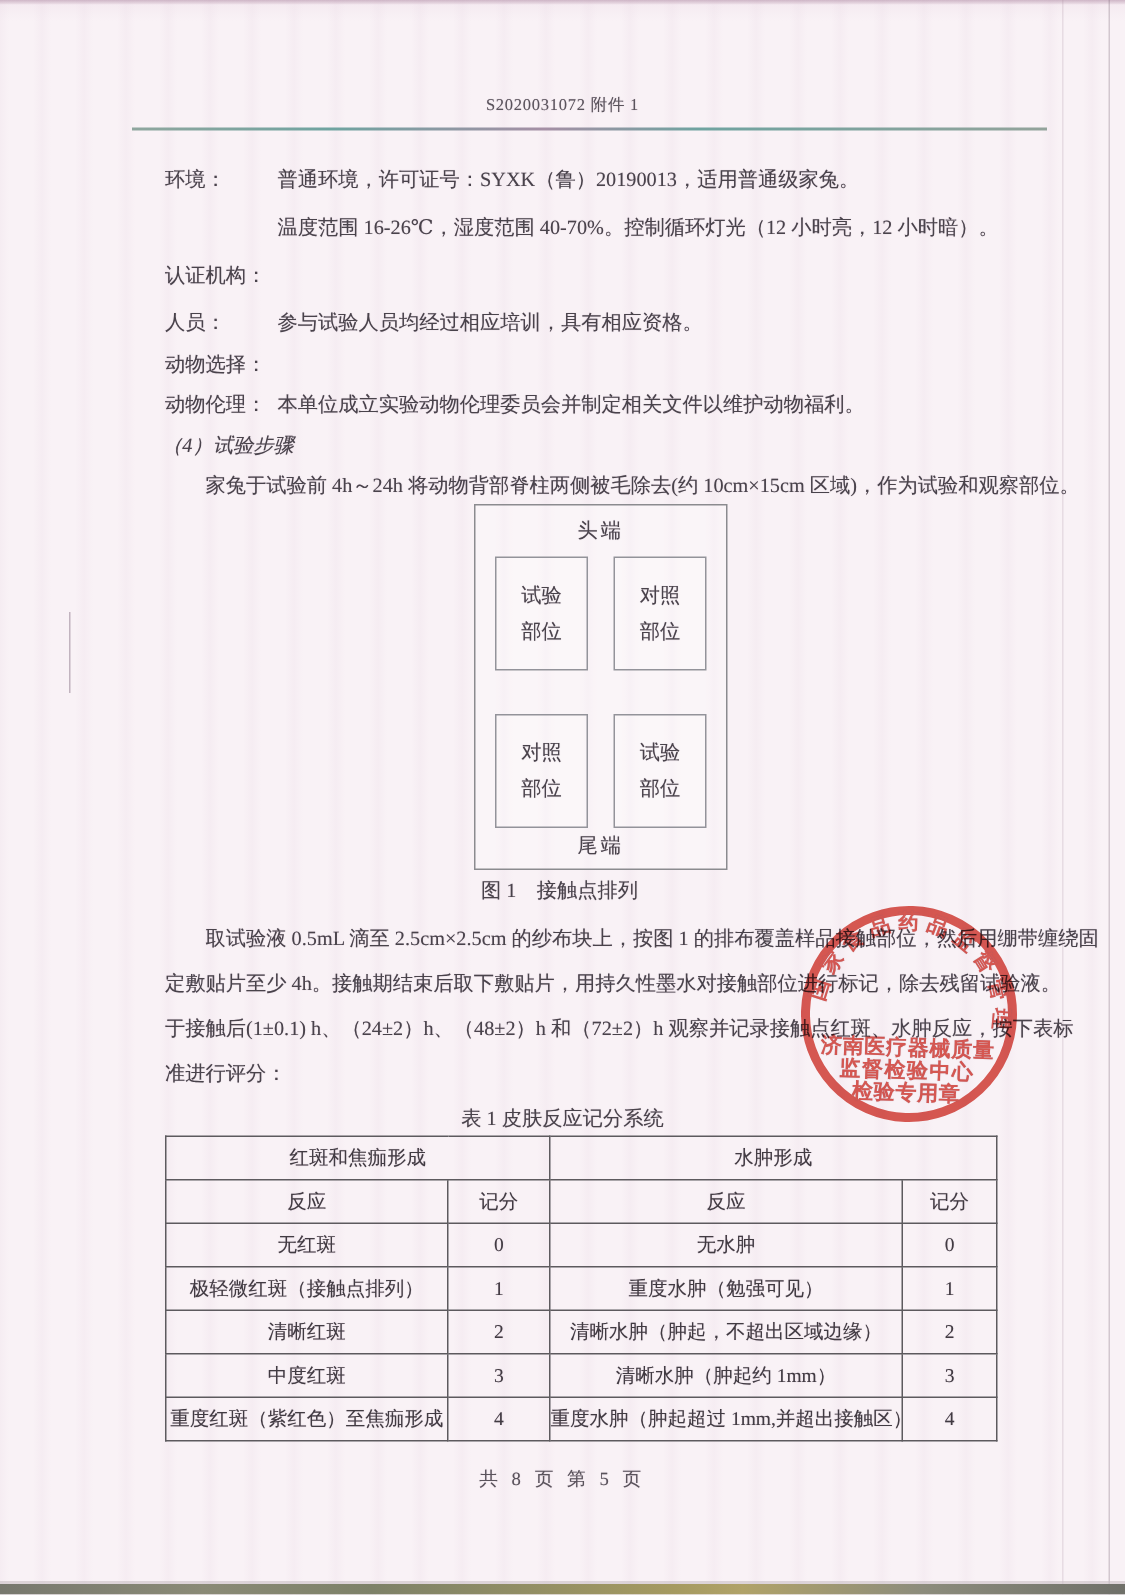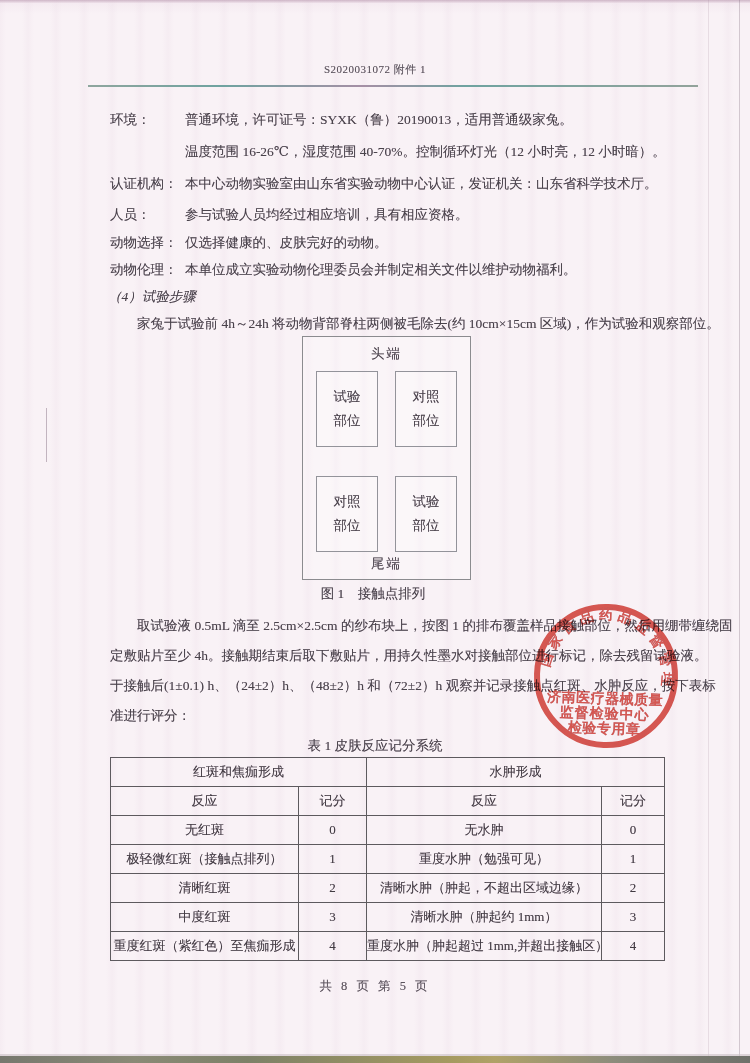--- a/index.html
+++ b/index.html
@@ -36,21 +36,21 @@
   .info-label{position:absolute;left:110px;white-space:nowrap;}
   .info-value{position:absolute;left:185px;white-space:nowrap;}
 
   .section-heading{position:absolute;left:108px;white-space:nowrap;font-style:italic;}
   .para-line{position:absolute;left:110px;white-space:nowrap;line-height:20px;}
   .indent{text-indent:2em;}
 
   .scan-text{ text-shadow:0 0 .6px rgba(110,85,110,.45); }
 
   
-  .fig-outer{position:absolute;left:302px;top:336px;width:167px;height:242px;
+  .fig-outer{position:absolute;left:316px;top:336px;width:167px;height:242px;
     border:1.5px solid #8b8b8f;background:rgba(255,255,255,.25);}
   .fig-head{position:absolute;top:8px;left:0;width:100%;text-align:center;letter-spacing:2px;}
   .fig-tail{position:absolute;bottom:6px;left:0;width:100%;text-align:center;letter-spacing:2px;}
   .fig-box{position:absolute;width:60px;height:74px;border:1px solid #93939a;
     display:flex;flex-direction:column;align-items:center;justify-content:center;gap:10px;
     background:rgba(255,255,255,.2);}
   .fig-box span{display:block;line-height:14px;}
   .fb-tl{left:13px;top:34px;} .fb-tr{left:92px;top:34px;}
   .fb-bl{left:13px;top:139px;} .fb-br{left:92px;top:139px;}
   .fig-caption{position:absolute;left:288px;top:585px;width:170px;text-align:center;white-space:nowrap;}
@@ -87,29 +87,27 @@
   <div class="info-row" style="top:111px">
     <span class="info-label">环境：</span>
     <span class="info-value">普通环境，许可证号：SYXK（鲁）20190013，适用普通级家兔。</span>
   </div>
   <div class="info-row" style="top:143px">
     <span class="info-label"></span>
     <span class="info-value">温度范围 16-26℃，湿度范围 40-70%。控制循环灯光（12 小时亮，12 小时暗）。</span>
   </div>
   <div class="info-row" style="top:175px">
     <span class="info-label">认证机构：</span>
-    <span class="info-value">本中心动物实验室由山东省实验动物中心认证，发证机关：山东省科学技术厅。</span>
   </div>
   <div class="info-row" style="top:206px">
     <span class="info-label">人员：</span>
     <span class="info-value">参与试验人员均经过相应培训，具有相应资格。</span>
   </div>
   <div class="info-row" style="top:234px">
     <span class="info-label">动物选择：</span>
-    <span class="info-value">仅选择健康的、皮肤完好的动物。</span>
   </div>
   <div class="info-row" style="top:261px">
     <span class="info-label">动物伦理：</span>
     <span class="info-value">本单位成立实验动物伦理委员会并制定相关文件以维护动物福利。</span>
   </div>
 
   <div class="section-heading" style="position:absolute;top:288px">（4）试验步骤</div>
   <div class="para-line indent" style="top:314px">家兔于试验前 4h～24h 将动物背部脊柱两侧被毛除去(约 10cm×15cm 区域)，作为试验和观察部位。</div>
 
   <div class="fig-outer">

